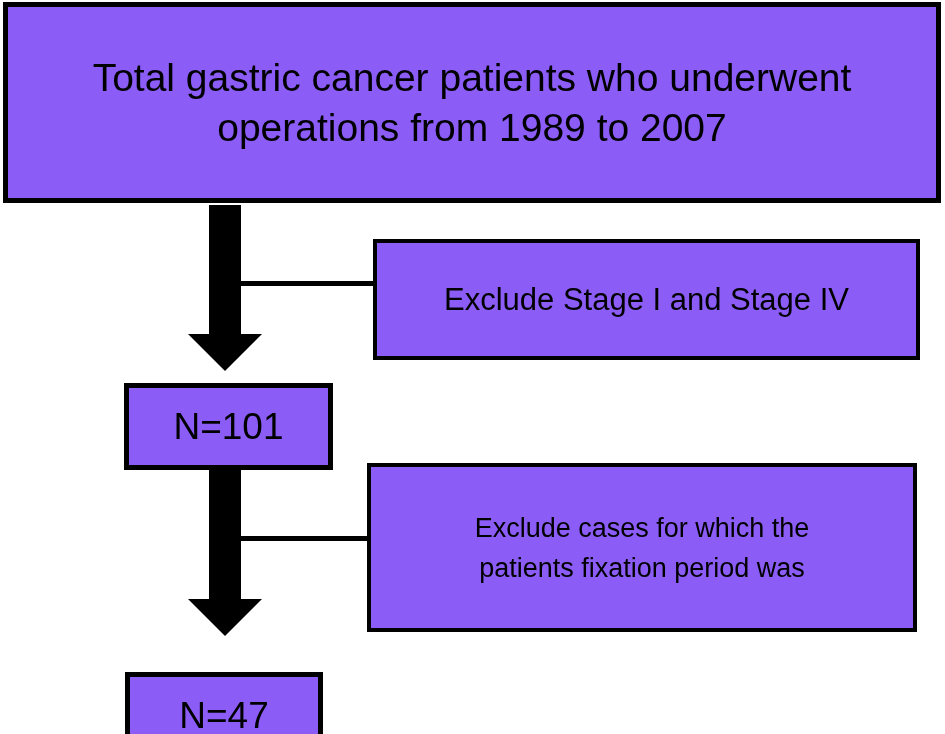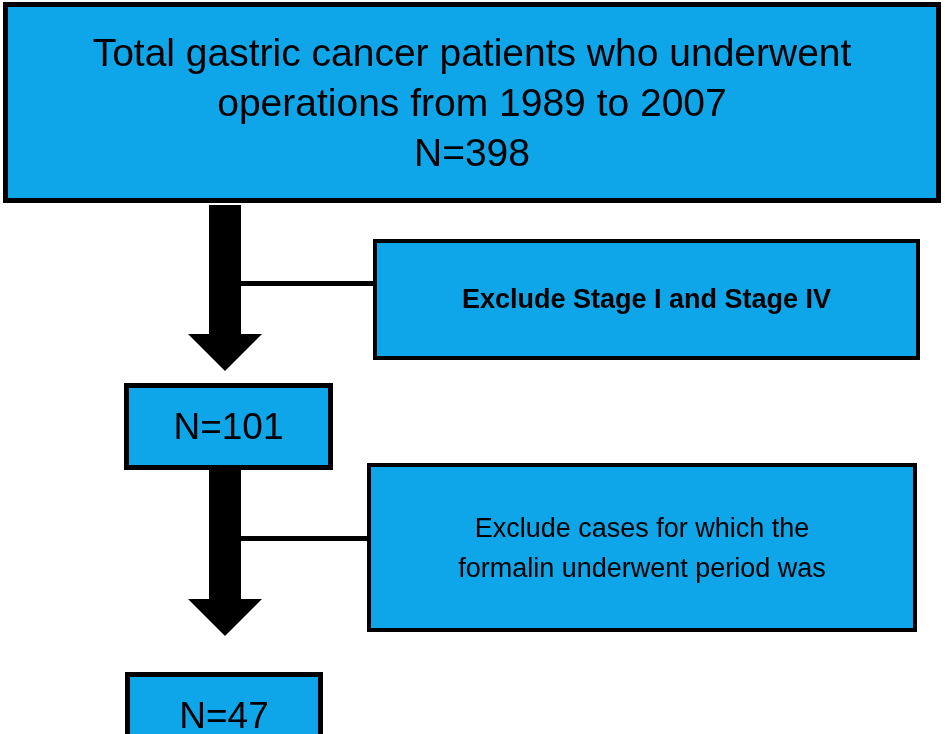--- a/index.html
+++ b/index.html
@@ -12,43 +12,42 @@
     width: 945px;
     height: 734px;
     background: #ffffff;
     font-family: "Liberation Sans", sans-serif;
     color: #000000;
     overflow: hidden;
   }
   .box {
     position: absolute;
     box-sizing: border-box;
-    background: #0ea5e9;
+    background: #8b5cf6;
     border: 4px solid #000000;
     display: flex;
     flex-direction: column;
     align-items: center;
     justify-content: center;
     text-align: center;
   }
   .box .line { white-space: nowrap; }
 
   #title-box {
     left: 3px; top: 2px;
     width: 938px; height: 201px;
     border-width: 5px;
     font-size: 39px;
     line-height: 50px;
   }
   #excl-box-1 {
     left: 373px; top: 239px;
     width: 547px; height: 121px;
-    font-size: 27px;
+    font-size: 31px;
     line-height: 39px;
-    font-weight: bold;
   }
   #n101-box {
     left: 124px; top: 383px;
     width: 209px; height: 87px;
     border-width: 5px;
     font-size: 37px;
   }
   #excl-box-2 {
     left: 367px; top: 463px;
     width: 550px; height: 169px;
@@ -77,21 +76,20 @@
   .arrow-fill { fill: #000000; }
 </style>
 </head>
 <body>
 
 <div id="canvas">
 
   <div class="box" id="title-box">
     <div class="line">Total gastric cancer patients who underwent</div>
     <div class="line">operations from 1989 to 2007</div>
-    <div class="line">N=398</div>
   </div>
 
   <svg id="arrow-1" class="arrow" width="80" height="167" viewBox="0 0 80 167" xmlns="http://www.w3.org/2000/svg">
     <rect class="arrow-fill" x="24" y="0" width="32" height="132"></rect>
     <polygon class="arrow-fill" points="3,129 77,129 40,166"></polygon>
   </svg>
 
   <div class="connector" id="connector-1"></div>
 
   <div class="box" id="excl-box-1">
@@ -104,20 +102,20 @@
 
   <svg id="arrow-2" class="arrow" width="80" height="167" viewBox="0 0 80 167" xmlns="http://www.w3.org/2000/svg">
     <rect class="arrow-fill" x="24" y="0" width="32" height="132"></rect>
     <polygon class="arrow-fill" points="3,129 77,129 40,166"></polygon>
   </svg>
 
   <div class="connector" id="connector-2"></div>
 
   <div class="box" id="excl-box-2">
     <div class="line">Exclude cases for which the</div>
-    <div class="line">formalin underwent period was</div>
+    <div class="line">patients fixation period was</div>
   </div>
 
   <div class="box" id="n47-box">
     <div class="line">N=47</div>
   </div>
 
 </div>
 
 </body></html>

